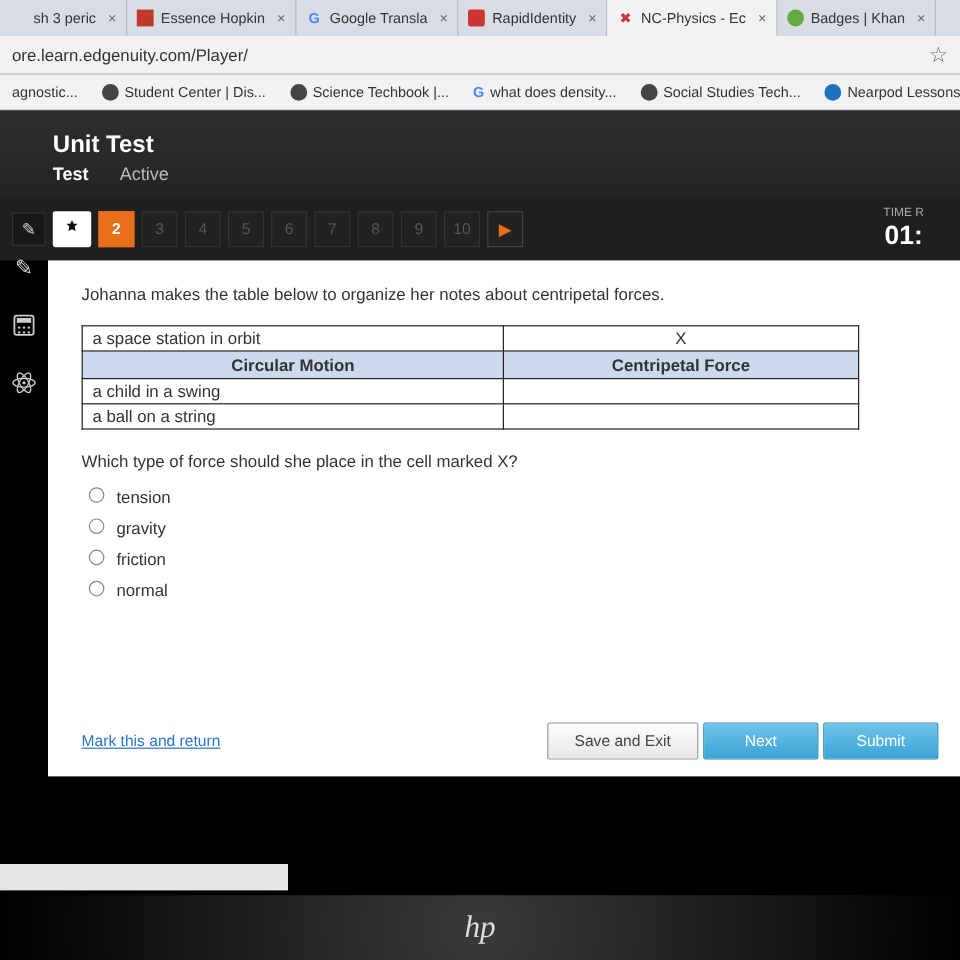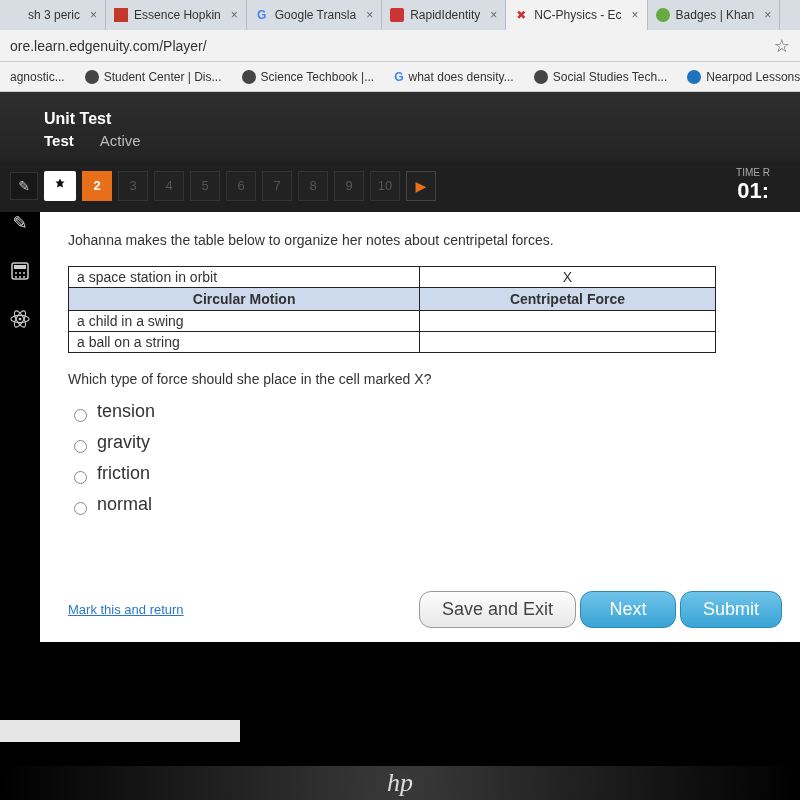--- a/index.html
+++ b/index.html
@@ -13,21 +13,21 @@
   .tab .close { font-size: 12px; color: #666; margin-left: 4px; }
   .addr-bar { background: #f2f2f2; height: 32px; display: flex; align-items: center; padding: 0 10px; font-size: 14px; color: #333; border-bottom: 1px solid #ccc; }
   .addr-bar .star { margin-left: auto; font-size: 18px; color: #666; }
   .bookmarks { background: #f2f2f2; height: 30px; display: flex; align-items: center; gap: 20px; padding: 0 10px; font-size: 12px; color: #333; border-bottom: 1px solid #ccc; overflow: hidden; }
   .bookmarks .bm { display: flex; align-items: center; gap: 5px; white-space: nowrap; }
   .bm-icon { width: 14px; height: 14px; border-radius: 50%; background: #444; flex-shrink:0; }
 
   
   .app-dark { background: linear-gradient(#2e2e2e, #1c1c1c); padding: 18px 0 0 0; }
   .title-row { padding: 0 30px 4px 44px; }
-  .unit-title { color: #fff; font-size: 16px; font-weight: bold; }
+  .unit-title { color: #fff; font-size: 20px; font-weight: bold; }
   .sub-row { display: flex; gap: 26px; padding: 0 30px 12px 44px; font-size: 15px; align-items: flex-end; }
   .sub-row .tab-test { color: #fff; font-weight: bold; }
   .sub-row .tab-active { color: #bbb; }
 
   .nav-row { display: flex; align-items: center; gap: 6px; padding: 6px 30px 8px 10px; background: #1f1f1f; }
   .tool-col { position: absolute; left: 0; top: 210px; width: 40px; display: flex; flex-direction: column; gap: 22px; align-items: center; }
   .tool-btn { width: 26px; height: 26px; color: #ddd; display: flex; align-items: center; justify-content: center; font-size: 18px; }
   .mini-icon { width: 28px; height: 28px; background: #181818; border: 1px solid #333; display: flex; align-items: center; justify-content: center; color: #ccc; font-size: 14px; }
   .flag-btn { width: 32px; height: 30px; background: #fff; border-radius: 2px; display:flex; align-items:center; justify-content:center; }
   .qnum { width: 30px; height: 30px; display: flex; align-items: center; justify-content: center; font-size: 13px; color: #555; border: 1px solid #333; background: #222; }
@@ -39,32 +39,32 @@
 
   
   .content { background: #fff; margin-left: 40px; padding: 20px 28px 18px 28px; min-height: 430px; font-size: 14px; color: #333; position: relative; }
   .qtext { margin-bottom: 18px; }
   table.notes { border-collapse: collapse; width: 92%; margin-bottom: 18px; }
   table.notes th { background: #cdd9ec; border: 1px solid #222; padding: 3px 8px; font-weight: bold; text-align: center; font-size: 14px; }
   table.notes td { border: 1px solid #222; padding: 2px 8px; font-size: 14px; }
   table.notes td.center { text-align: center; }
   .follow { margin-bottom: 14px; }
   .options { display: flex; flex-direction: column; gap: 10px; padding-left: 6px; }
-  .opt { display: flex; align-items: flex-end; gap: 10px; font-size: 18px; }
+  .opt { display: flex; align-items: flex-start; gap: 10px; font-size: 14px; }
   .radio { width: 13px; height: 13px; border: 1px solid #888; border-radius: 50%; background: #fff; }
 
   .footer { position: absolute; bottom: 14px; left: 28px; right: 18px; display: flex; align-items: center; gap: 4px; }
   .mark-link { color: #2a77c9; text-decoration: underline; font-size: 13px; }
   .footer .spacer { flex: 1; }
-  .btn { padding: 7px 22px; font-size: 18px; border-radius: 12px; border: 1px solid #999; background: linear-gradient(#fdfdfd,#e7e7e7); color: #444; }
+  .btn { padding: 7px 22px; font-size: 13px; border-radius: 2px; border: 1px solid #999; background: linear-gradient(#fdfdfd,#e7e7e7); color: #444; }
   .btn.blue { background: linear-gradient(#6fc3e9,#3aa4d6); color: #fff; border: 1px solid #2e89b5; min-width: 96px; text-align:center;}
 
   
   .laptop-bar { position: absolute; bottom: 58px; left: 0; width: 240px; height: 22px; background: #e6e6e6; }
-  .hp { position: absolute; bottom: 0; left: 0; right: 0; height: 34px; background: radial-gradient(circle at center, #3a3a3a, #000); display: flex; align-items: center; justify-content: center; }
+  .hp { position: absolute; bottom: 0; left: 0; right: 0; height: 54px; background: radial-gradient(circle at center, #3a3a3a, #000); display: flex; align-items: center; justify-content: center; }
   .hp-logo { color: #ddd; font-style: italic; font-size: 26px; font-family: Georgia, serif; }
 </style>
 </head>
 <body>
 
 <div class="tabs-row">
   <div class="tab">
       <span class="favicon"></span>
       <span>sh 3 peric</span>
       <span class="close">×</span>

